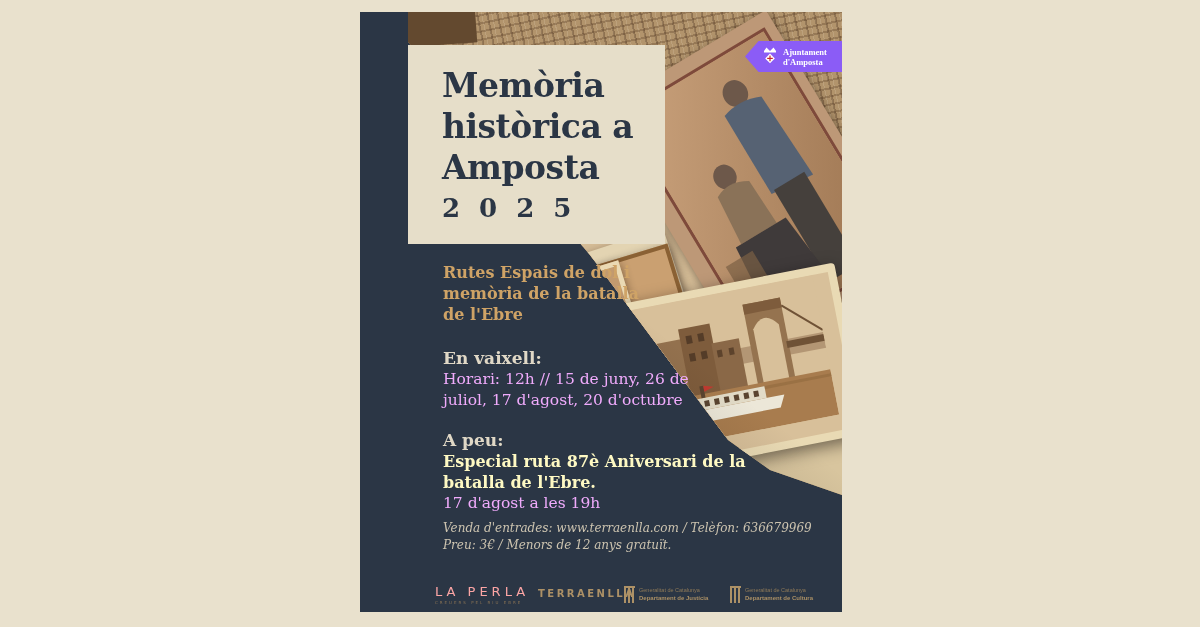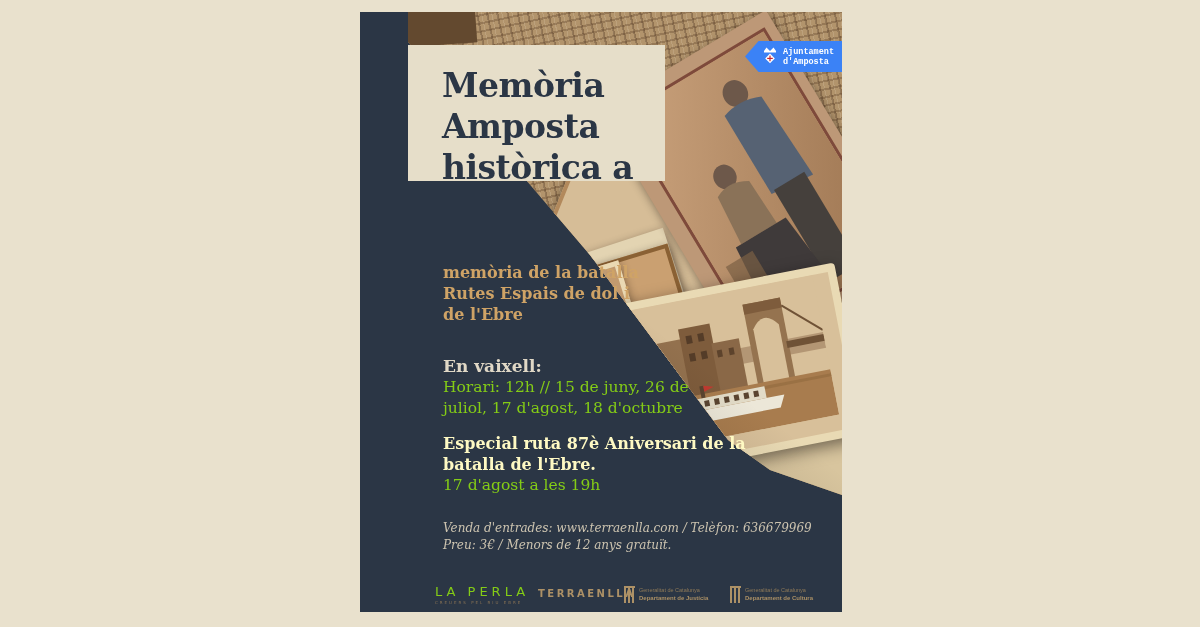--- a/index.html
+++ b/index.html
@@ -50,51 +50,51 @@
     left:193px;top:273px;width:236px;height:158px;background:#d8c09a;
     border:8px solid #e9dab4;border-radius:4px;transform:rotate(-11deg);z-index:6;
     box-shadow:0 5px 16px rgba(10,6,3,.5);overflow:hidden;
   }
   .beige-corner{left:330px;top:398px;width:142px;height:122px;background:#d8c59e;border-left:3px solid #bfa97e;transform:rotate(33deg);z-index:4;}
   .collage-shade{position:absolute;inset:0;z-index:7;pointer-events:none;
     background:linear-gradient(38deg, rgba(22,15,9,.38) 0%, rgba(22,15,9,0) 45%);}
 
   
   .titlebox{
-    position:absolute;left:48px;top:33px;width:257px;height:136px;
+    position:absolute;left:48px;top:33px;width:257px;height:199px;
     background:#e6dec9;z-index:10;box-sizing:border-box;padding:20px 0 0 34px;
   }
   .title-line{font-weight:700;color:#2b3645;font-size:33px;line-height:41px;letter-spacing:-.5px;white-space:nowrap;}
   .title-year{font-weight:700;color:#2b3645;font-size:26px;letter-spacing:19px;margin-top:5px;white-space:nowrap;}
 
   
   .badge{
-    position:absolute;right:0;top:29px;width:97px;height:31px;background:#3b82f6;z-index:11;
+    position:absolute;right:0;top:29px;width:97px;height:31px;background:#8b5cf6;z-index:11;
     clip-path:polygon(0 50%,14% 0,100% 0,100% 100%,14% 100%);
     display:flex;align-items:center;gap:5px;padding-left:17px;box-sizing:border-box;
-    font-family:Liberation Mono, monospace;
+    font-family:Liberation Serif, serif;
   }
   .badge-text{color:#fff;font-size:8.5px;line-height:10px;font-weight:700;}
 
   
   .content{position:absolute;left:83px;top:250px;z-index:12;}
   .gold-head{font-weight:700;color:#cfa366;font-size:16px;line-height:21px;white-space:nowrap;}
-  .label{font-weight:700;color:#e0d8c6;font-size:17px;line-height:22px;margin-top:12px;white-space:nowrap;}
-  .body-line{color:#84cc16;font-size:15.5px;line-height:21px;white-space:nowrap;}
+  .label{font-weight:700;color:#e0d8c6;font-size:17px;line-height:22px;margin-top:4px;white-space:nowrap;}
+  .body-line{color:#f0abfc;font-size:15.5px;line-height:21px;white-space:nowrap;}
   .gold-bold{font-weight:700;color:#fef9c3;font-size:16px;line-height:21px;white-space:nowrap;}
   .sp18{height:18px;} .sp14{height:14px;}
 
   .footnote{position:absolute;left:83px;top:508px;z-index:12;}
   .foot-line{font-style:italic;color:#cdc4b0;font-size:12px;line-height:17px;white-space:nowrap;}
 
   
   .logos{position:absolute;left:0;top:570px;width:482px;height:30px;z-index:12;}
   .logo{position:absolute;color:#c0a477;}
   .laperla{left:75px;top:2px;font-family:"DejaVu Sans", sans-serif;}
-  .laperla .name{font-size:13px;letter-spacing:4px;color:#84cc16;font-weight:400;white-space:nowrap;}
+  .laperla .name{font-size:13px;letter-spacing:4px;color:#fca5a5;font-weight:400;white-space:nowrap;}
   .laperla .tag{font-size:4px;letter-spacing:2px;color:#8a7354;margin-top:1px;white-space:nowrap;}
   .terraenlla{left:178px;top:6px;font-family:"DejaVu Sans", sans-serif;font-weight:700;font-size:10px;letter-spacing:2.5px;color:#ad9166;white-space:nowrap;}
   .gencat{display:flex;align-items:center;gap:4px;font-family:"Liberation Sans", sans-serif;}
   .gencat.justicia{left:264px;top:4px;} .gencat.cultura{left:370px;top:4px;}
   .bars{width:11px;height:15px;background:repeating-linear-gradient(90deg,#ad9166 0 2px,transparent 2px 4px);border-top:2px solid #ad9166;}
   .gencat .l1{font-size:5.5px;color:#8f7a58;line-height:7px;white-space:nowrap;}
   .gencat .l2{font-size:6px;font-weight:700;color:#ab9065;line-height:8px;white-space:nowrap;}
 </style>
 </head>
 <body>
@@ -190,48 +190,50 @@
           <path d="M92 88 L102 91 L92 94 Z" fill="#c03a30"></path>
         </svg>
       </div>
 
       <div class="photo beige-corner"></div>
       <div class="collage-shade"></div>
     </div>
 
     <div class="titlebox">
       <div class="title-line">Memòria</div>
+      <div class="title-line">històrica a</div>
       <div class="title-line">Amposta</div>
-      <div class="title-line">històrica a</div>
+      <div class="title-year">2025</div>
     </div>
 
     <div class="badge">
       <svg width="16" height="22" viewBox="0 0 16 22">
         <path d="M2 5 L4.5 1.5 L8 5 L11.5 1.5 L14 5 L14 6.5 L2 6.5 Z" fill="#ffffff"></path>
         <rect x="4.6" y="9" width="6.8" height="6.8" fill="#ffffff" transform="rotate(45 8 12.4)"></rect>
         <rect x="7.4" y="9.6" width="1.2" height="5.6" fill="#c5242e"></rect>
         <rect x="5.2" y="11.8" width="5.6" height="1.2" fill="#c5242e"></rect>
       </svg>
       <div class="badge-text">
         <div>Ajuntament</div>
         <div>d'Amposta</div>
       </div>
     </div>
 
     <div class="content">
+      <div class="gold-head">Rutes Espais de dol i</div>
       <div class="gold-head">memòria de la batalla</div>
-      <div class="gold-head">Rutes Espais de dol i</div>
       <div class="gold-head">de l'Ebre</div>
 
       <div class="sp18"></div>
       <div class="label">En vaixell:</div>
       <div class="body-line">Horari: 12h // 15 de juny, 26 de</div>
-      <div class="body-line">juliol, 17 d'agost, 18 d'octubre</div>
+      <div class="body-line">juliol, 17 d'agost, 20 d'octubre</div>
 
       <div class="sp14"></div>
+      <div class="label">A peu:</div>
       <div class="gold-bold">Especial ruta 87è Aniversari de la</div>
       <div class="gold-bold">batalla de l'Ebre.</div>
       <div class="body-line">17 d'agost a les 19h</div>
     </div>
 
     <div class="footnote">
       <div class="foot-line">Venda d'entrades: www.terraenlla.com / Telèfon: 636679969</div>
       <div class="foot-line">Preu: 3€ / Menors de 12 anys gratuït.</div>
     </div>
 

